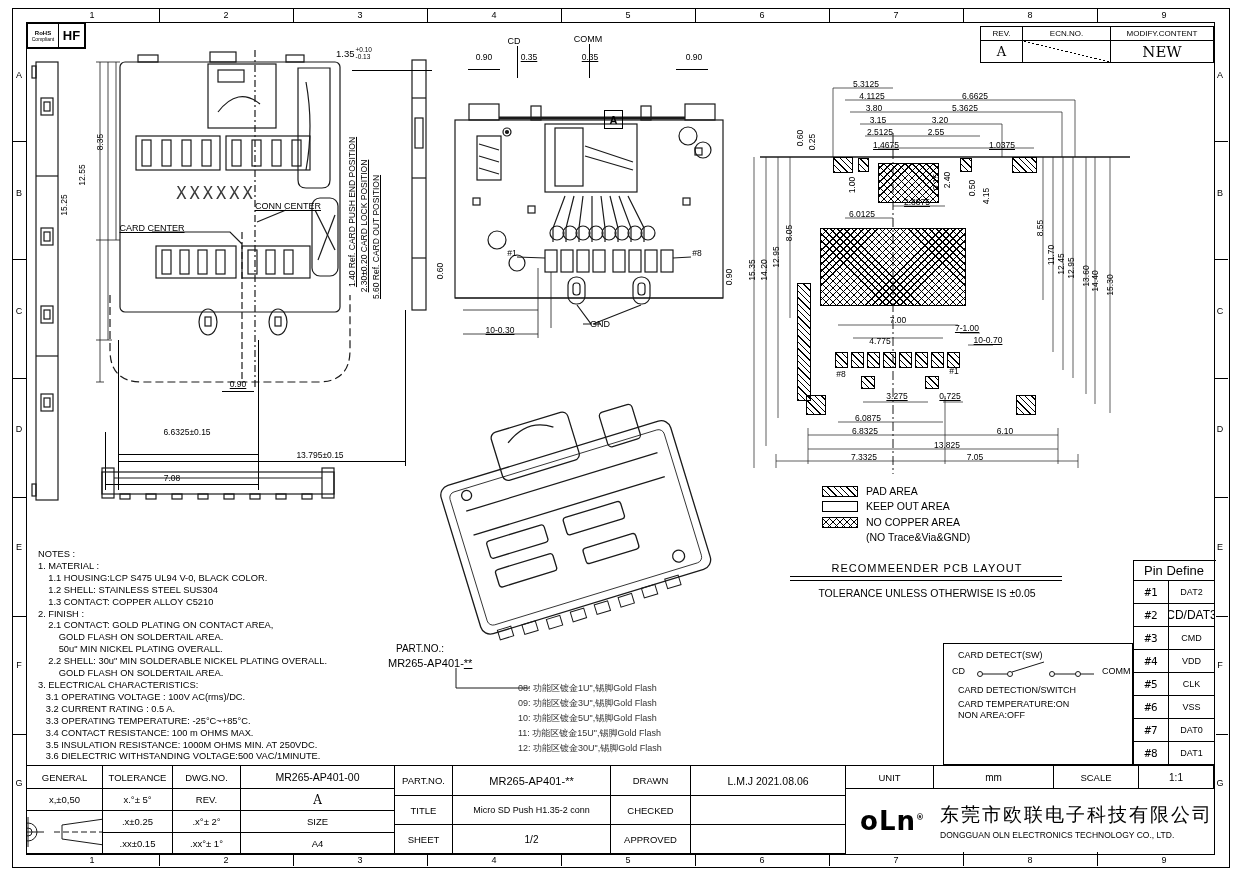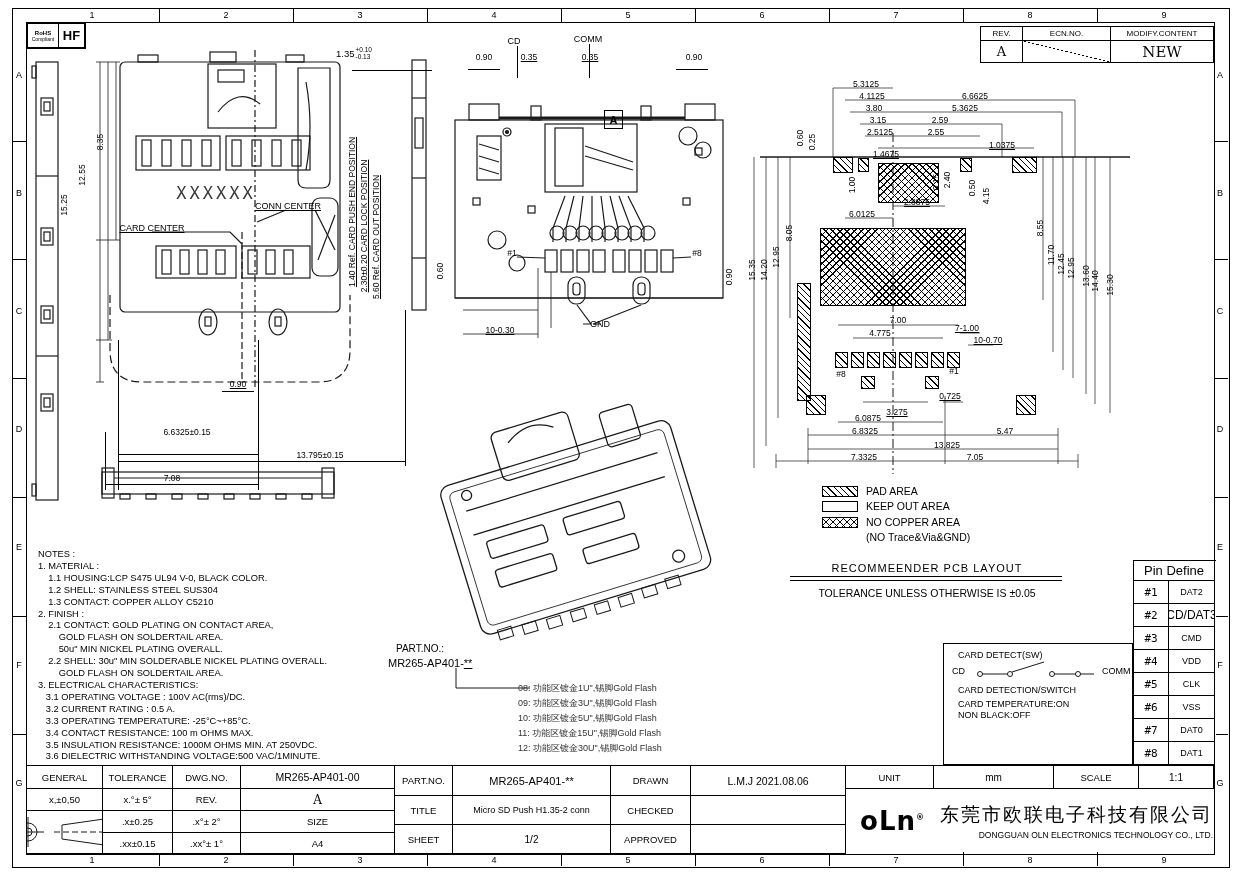--- a/index.html
+++ b/index.html
@@ -438,24 +438,24 @@
   <div class="hatch" style="left:861px;top:376px;width:14px;height:13px"></div>
   <div class="hatch" style="left:925px;top:376px;width:14px;height:13px"></div>
   <div class="hatch" style="left:806px;top:395px;width:20px;height:20px"></div>
   <div class="hatch" style="left:1016px;top:395px;width:20px;height:20px"></div>
 
   <span class="dim" style="left:866px;top:84px">5.3125</span>
   <span class="dim" style="left:872px;top:96px">4.1125</span>
   <span class="dim" style="left:874px;top:108px">3.80</span>
   <span class="dim" style="left:878px;top:120px">3.15</span>
   <span class="dim" style="left:880px;top:132px">2.5125</span>
-  <span class="dim u" style="left:886px;top:154px">1.4675</span>
+  <span class="dim u" style="left:886px;top:145px">1.4675</span>
   <span class="dim" style="left:975px;top:96px">6.6625</span>
   <span class="dim" style="left:965px;top:108px">5.3625</span>
-  <span class="dim" style="left:940px;top:120px">2.59</span>
+  <span class="dim" style="left:940px;top:120px">3.20</span>
   <span class="dim" style="left:936px;top:132px">2.55</span>
   <span class="dim u" style="left:1002px;top:145px">1.0375</span>
   <span class="dim v" style="left:800px;top:138px">0.60</span>
   <span class="dim v" style="left:812px;top:142px">0.25</span>
   <span class="dim v" style="left:852px;top:185px">1.00</span>
   <span class="dim v" style="left:936px;top:182px">0.15</span>
   <span class="dim v" style="left:947px;top:180px">2.40</span>
   <span class="dim v" style="left:972px;top:188px">0.50</span>
   <span class="dim v" style="left:986px;top:196px">4.15</span>
   <span class="dim u" style="left:917px;top:202px">2.8875</span>
@@ -465,30 +465,30 @@
   <span class="dim v" style="left:776px;top:257px">12.95</span>
   <span class="dim v" style="left:789px;top:233px">8.05</span>
   <span class="dim v" style="left:1040px;top:228px">8.55</span>
   <span class="dim v" style="left:1051px;top:255px">11.70</span>
   <span class="dim v" style="left:1061px;top:264px">12.45</span>
   <span class="dim v" style="left:1071px;top:268px">12.95</span>
   <span class="dim v" style="left:1086px;top:276px">13.60</span>
   <span class="dim v" style="left:1095px;top:281px">14.40</span>
   <span class="dim v" style="left:1110px;top:285px">15.30</span>
   <span class="dim" style="left:898px;top:320px">7.00</span>
-  <span class="dim" style="left:880px;top:333px">4.775</span>
+  <span class="dim" style="left:880px;top:341px">4.775</span>
   <span class="dim u" style="left:967px;top:328px">7-1.00</span>
   <span class="dim u" style="left:988px;top:340px">10-0.70</span>
   <span class="dim" style="left:841px;top:374px">#8</span>
   <span class="dim" style="left:954px;top:371px">#1</span>
-  <span class="dim u" style="left:897px;top:412px">3.275</span>
+  <span class="dim u" style="left:897px;top:396px">3.275</span>
   <span class="dim u" style="left:950px;top:396px">0.725</span>
   <span class="dim" style="left:868px;top:418px">6.0875</span>
   <span class="dim" style="left:865px;top:431px">6.8325</span>
-  <span class="dim" style="left:1005px;top:431px">5.47</span>
+  <span class="dim" style="left:1005px;top:431px">6.10</span>
   <span class="dim" style="left:947px;top:445px">13.825</span>
   <span class="dim" style="left:864px;top:457px">7.3325</span>
   <span class="dim" style="left:975px;top:457px">7.05</span>
 
   <div class="hatch" style="left:822px;top:486px;width:36px;height:11px"></div>
   <div class="keepout" style="left:822px;top:501px;width:36px;height:11px"></div>
   <div class="xhatch" style="left:822px;top:517px;width:36px;height:11px"></div>
   <span class="lbl" style="left:866px;top:491px;transform:translate(0,-50%);font-size:10.5px">PAD AREA</span>
   <span class="lbl" style="left:866px;top:506px;transform:translate(0,-50%);font-size:10.5px">KEEP OUT AREA</span>
   <span class="lbl" style="left:866px;top:522px;transform:translate(0,-50%);font-size:10.5px">NO COPPER AREA</span>
@@ -567,21 +567,21 @@
           <circle cx="80" cy="14" r="2.5"></circle>
             <circle cx="106" cy="14" r="2.5"></circle>
           <line x1="82.5" y1="14" x2="103.5" y2="14"></line>
             <line x1="108.5" y1="14" x2="122" y2="14"></line>
         </g>
       </svg>
       <span style="position:absolute;left:158px;top:6px;font:9px 'Liberation Sans',sans-serif">COMM</span>
     </div>
     <div style="padding:3px 0 0 14px;font:9px 'Liberation Sans',sans-serif">CARD DETECTION/SWITCH</div>
     <div style="padding:4px 0 0 14px;font:9px 'Liberation Sans',sans-serif">CARD TEMPERATURE:ON</div>
-    <div style="padding:1px 0 0 14px;font:9px 'Liberation Sans',sans-serif">NON BLACK:OFF</div>
+    <div style="padding:1px 0 0 14px;font:9px 'Liberation Sans',sans-serif">NON AREA:OFF</div>
   </div>
 
   <div class="tbl" style="left:26px;top:765px;width:368px;grid-template-columns:76px 70px 68px 154px;grid-template-rows:23px 22px 22px 21px">
     <div class="tc">GENERAL</div>
     <div class="tc">TOLERANCE</div>
     <div class="tc">DWG.NO.</div>
     <div class="tc" style="font-size:10.5px">MR265-AP401-00</div>
     <div class="tc">x,±0,50</div>
     <div class="tc">x.°± 5°</div>
     <div class="tc">REV.</div>
@@ -624,19 +624,19 @@
   <div class="tbl" style="left:845px;top:765px;width:368px;grid-template-columns:88px 120px 85px 75px;grid-template-rows:23px">
     <div class="tc">UNIT</div>
     <div class="tc" style="font-size:10px">mm</div>
     <div class="tc">SCALE</div>
     <div class="tc" style="font-size:10px">1:1</div>
   </div>
   <div class="abs" style="left:845px;top:789px;width:368px;height:64px;border:1px solid #000;border-width:0 0 0 0;box-sizing:border-box;display:flex;align-items:center;z-index:6">
     <div style="width:95px;text-align:center;font:900 26px 'DejaVu Sans',sans-serif;letter-spacing:1px">
       <span>oLn</span><sup style="font-size:8px">®</sup>
     </div>
-    <div style="flex:1;text-align:right">
+    <div style="flex:1;text-align:left">
       <div style="font:19px 'DejaVu Sans',sans-serif;letter-spacing:2px">东莞市欧联电子科技有限公司</div>
       <div style="font:8.5px 'Liberation Sans',sans-serif;margin-top:2px">DONGGUAN OLN ELECTRONICS TECHNOLOGY CO., LTD.</div>
     </div>
   </div>
 
 </div>
 
 </body></html>

